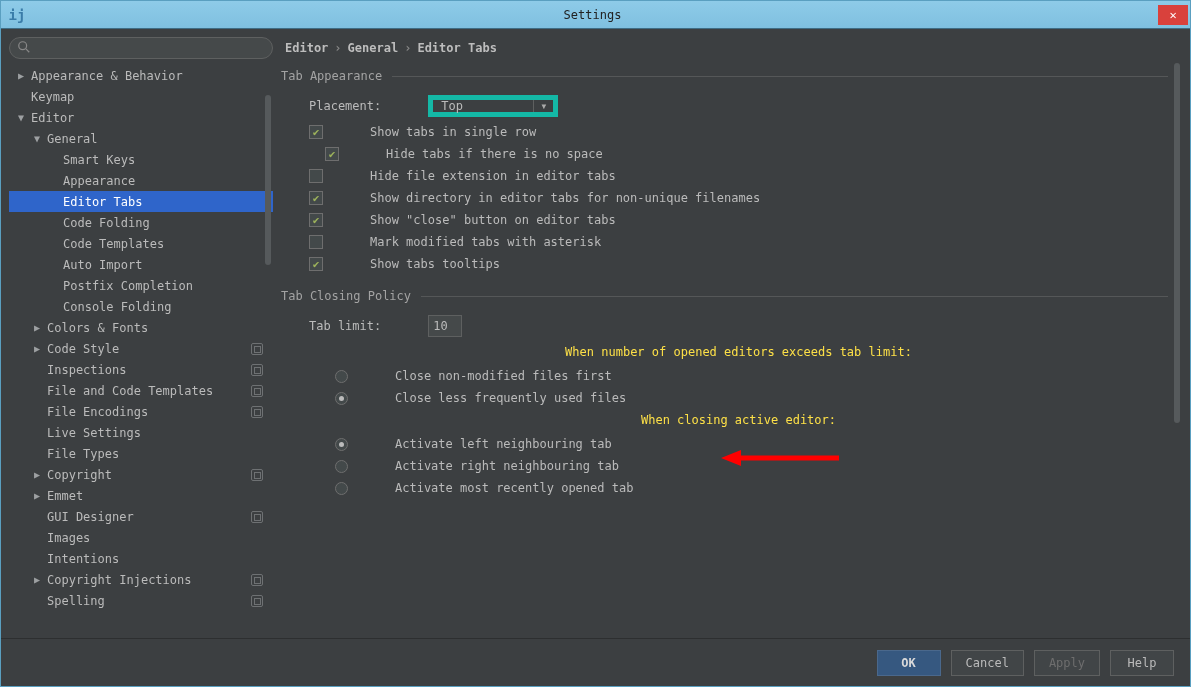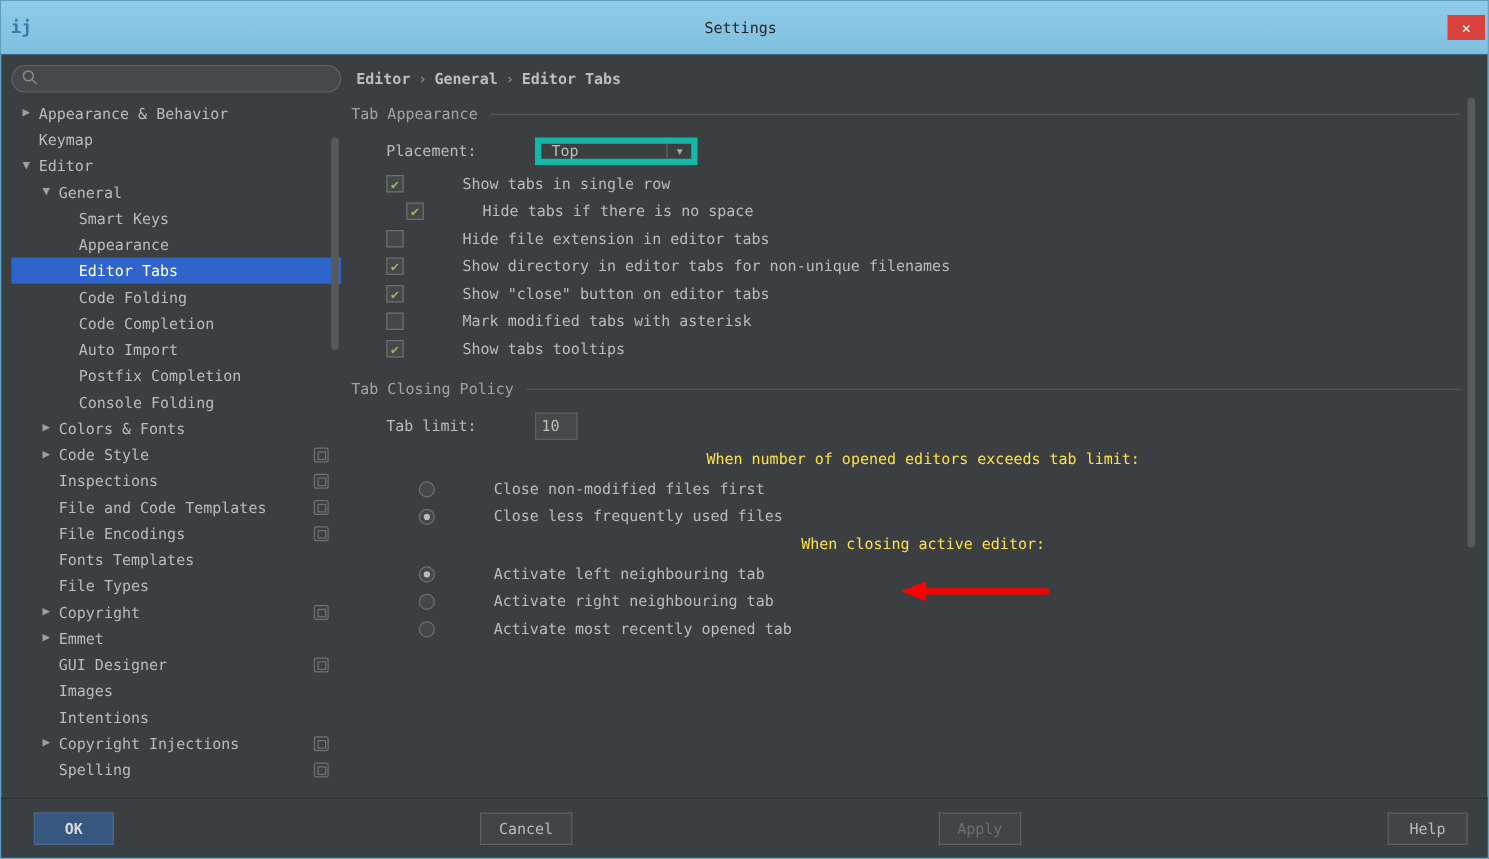--- a/index.html
+++ b/index.html
@@ -13,21 +13,21 @@
   color: #bbbbbb;
 }
 .window {
   width: 1191px;
   height: 687px;
   display: flex;
   flex-direction: column;
   border: 1px solid #5a9fc0;
 }
 .titlebar {
-  height: 42px;
+  height: 27px;
   background: linear-gradient(#8ecbe8, #7fc0e0);
   display: flex;
   align-items: center;
   position: relative;
   color: #2b2b2b;
 }
 .titlebar .app-icon {
   width: 20px; height: 20px; margin-left: 6px;
   color: #3a7ca8; font-weight: bold; font-size: 14px;
   display:flex;align-items:center;justify-content:center;
@@ -201,21 +201,21 @@
   position:absolute;
   left:440px; top:383px;
   pointer-events:none;
 }
 .arrow-annot svg{display:block;}
 .button-bar{
   height:48px;
   border-top:1px solid #2d2f30;
   display:flex;
   align-items:center;
-  justify-content:space-between;
+  justify-content:flex-end;
   padding: 0 16px;
   background:#3c3f41;
 }
 .btn{
   height:26px;min-width:64px;
   background:#414547;border:1px solid #5e6060;
   color:#bbb;
   display:inline-flex;align-items:center;justify-content:center;
   margin-left:10px;padding:0 14px;cursor:pointer;
   font-family:inherit;font-size:12px;
@@ -275,21 +275,21 @@
               <div class="tree-item lvl2 selected">
                 <span class="disclosure hidden"></span>
                 <span class="label">Editor Tabs</span>
               </div>
               <div class="tree-item lvl2">
                 <span class="disclosure hidden"></span>
                 <span class="label">Code Folding</span>
               </div>
               <div class="tree-item lvl2">
                 <span class="disclosure hidden"></span>
-                <span class="label">Code Completion</span>
+                <span class="label">Code Templates</span>
               </div>
               <div class="tree-item lvl2">
                 <span class="disclosure hidden"></span>
                 <span class="label">Auto Import</span>
               </div>
               <div class="tree-item lvl2">
                 <span class="disclosure hidden"></span>
                 <span class="label">Postfix Completion</span>
               </div>
               <div class="tree-item lvl2">
@@ -315,21 +315,21 @@
                 <span class="label">File and Code Templates</span>
                 <span class="proj-icon"></span>
               </div>
               <div class="tree-item lvl1">
                 <span class="disclosure hidden"></span>
                 <span class="label">File Encodings</span>
                 <span class="proj-icon"></span>
               </div>
               <div class="tree-item lvl1">
                 <span class="disclosure hidden"></span>
-                <span class="label">Fonts Templates</span>
+                <span class="label">Live Settings</span>
               </div>
               <div class="tree-item lvl1">
                 <span class="disclosure hidden"></span>
                 <span class="label">File Types</span>
               </div>
               <div class="tree-item lvl1">
                 <span class="disclosure">▶</span>
                 <span class="label">Copyright</span>
                 <span class="proj-icon"></span>
               </div>

